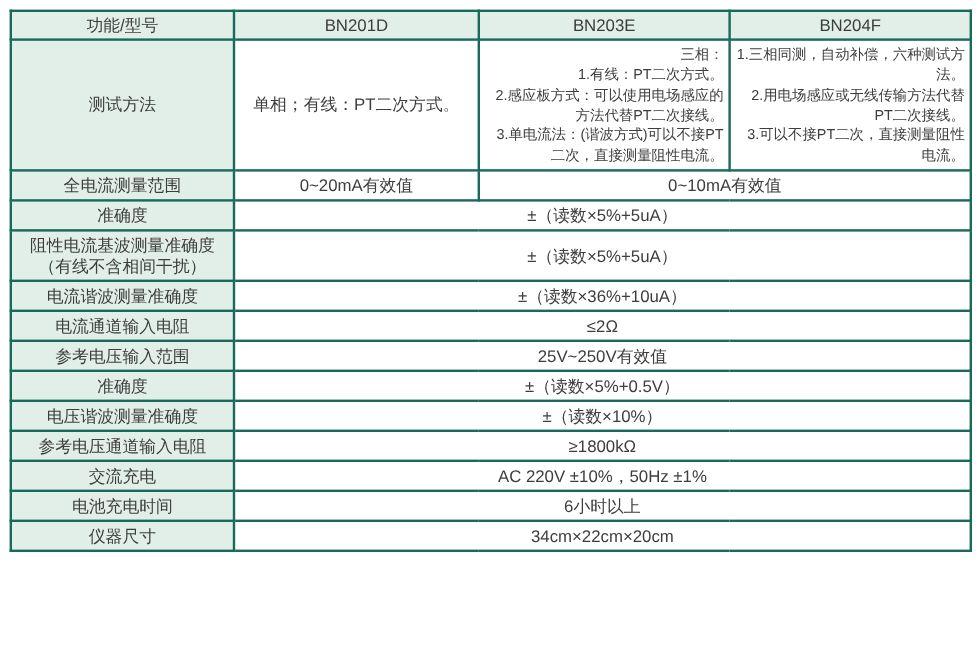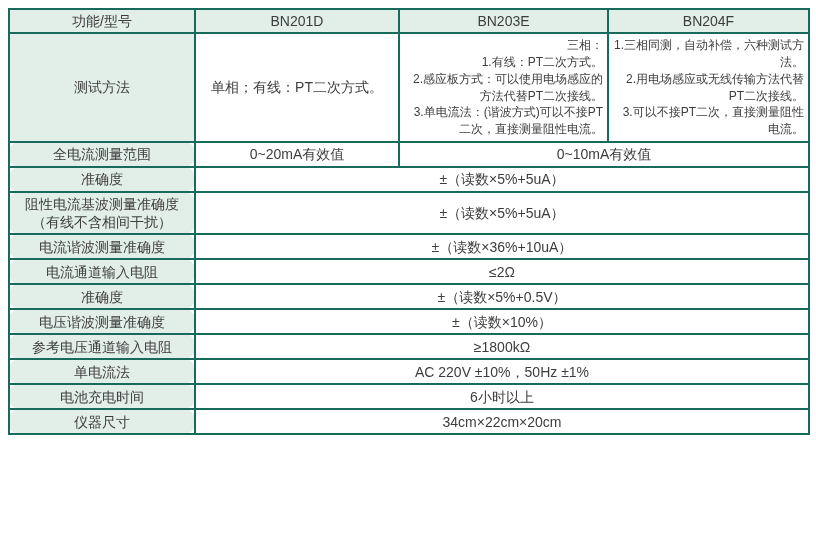--- a/index.html
+++ b/index.html
@@ -21,21 +21,21 @@
     font-size:14px;
     padding:2px 6px;
     box-sizing:border-box;
     line-height:1.3;
     margin-left:42px;
   }
   td.shade{background:#e2efe9;}
   td.val{background:#ffffff;}
   tr.header-row td{height:23px;}
   tr.method-row td{height:100px;}
-  tr.spec-row td{height:25px;border-radius:10px;}
+  tr.spec-row td{height:25px;}
   td.method-small{
     font-size:12px;
     text-align:right;
     vertical-align:middle;
     padding:3px 4px 3px 5px;
     line-height:1.4;
   }
   .li{padding-left:1.05em;text-indent:-1.05em;}
   .two-line{white-space:pre-line;}
 </style>
@@ -92,33 +92,37 @@
     </tr>
     <tr class="spec-row">
       <td class="shade two-line">电流谐波测量准确度</td>
       <td class="val" colspan="3">±（读数×36%+10uA）</td>
     </tr>
     <tr class="spec-row">
       <td class="shade two-line">电流通道输入电阻</td>
       <td class="val" colspan="3">≤2Ω</td>
     </tr>
     <tr class="spec-row">
+      <td class="shade two-line">参考电压输入范围</td>
+      <td class="val" colspan="3">25V~250V有效值</td>
+    </tr>
+    <tr class="spec-row">
       <td class="shade two-line">准确度</td>
       <td class="val" colspan="3">±（读数×5%+0.5V）</td>
     </tr>
     <tr class="spec-row">
       <td class="shade two-line">电压谐波测量准确度</td>
       <td class="val" colspan="3">±（读数×10%）</td>
     </tr>
     <tr class="spec-row">
       <td class="shade two-line">参考电压通道输入电阻</td>
       <td class="val" colspan="3">≥1800kΩ</td>
     </tr>
     <tr class="spec-row">
-      <td class="shade two-line">单电流法</td>
+      <td class="shade two-line">交流充电</td>
       <td class="val" colspan="3">AC 220V ±10%，50Hz ±1%</td>
     </tr>
     <tr class="spec-row">
       <td class="shade two-line">电池充电时间</td>
       <td class="val" colspan="3">6小时以上</td>
     </tr>
     <tr class="spec-row">
       <td class="shade two-line">仪器尺寸</td>
       <td class="val" colspan="3">34cm×22cm×20cm</td>
     </tr>

